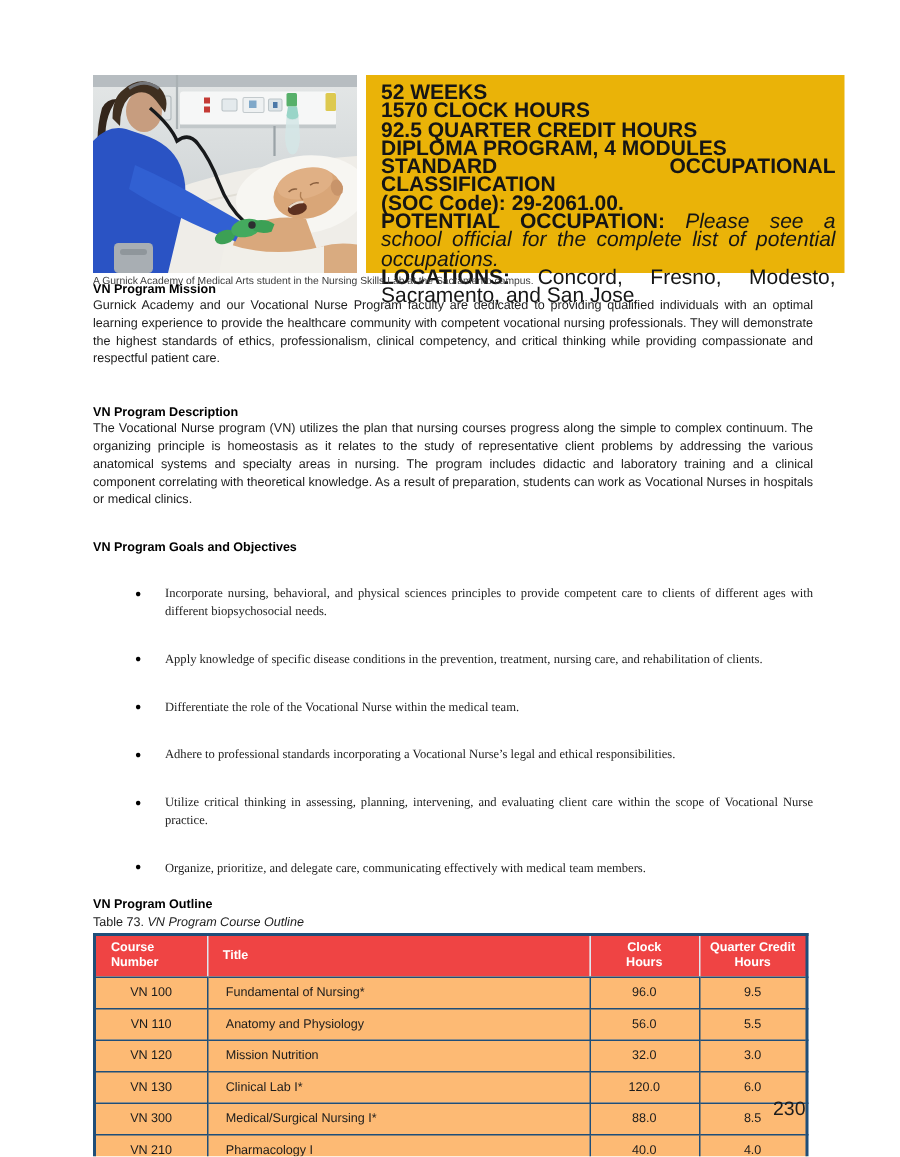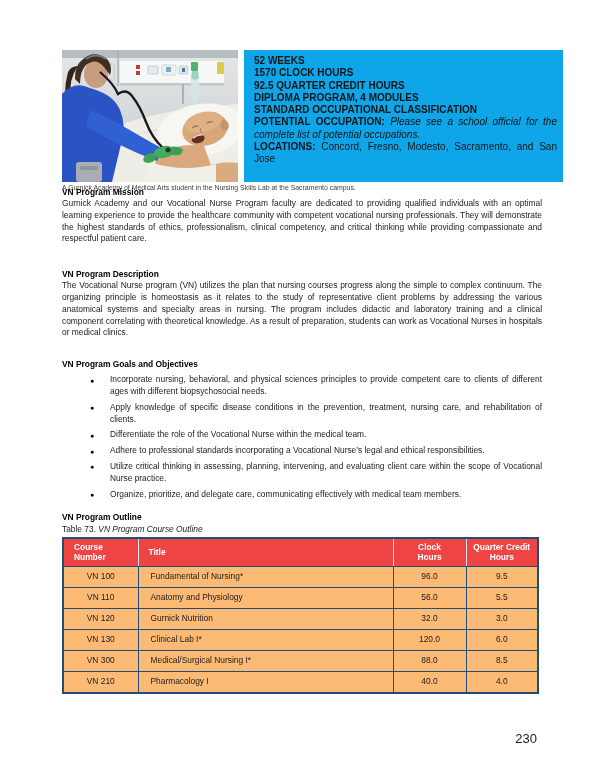--- a/index.html
+++ b/index.html
@@ -5,36 +5,36 @@
   html,body{margin:0;padding:0;background:#ffffff;}
   .page{
     position:relative;width:600px;height:771px;background:#ffffff;overflow:hidden;
     font-family:"Liberation Sans","DejaVu Sans",sans-serif;color:#1c1c1c;
   }
   
   .hero{position:absolute;left:62px;top:50px;width:501px;height:132px;}
   .photo{position:absolute;left:0;top:0;width:176px;height:132px;overflow:hidden;background:#d5dadb;}
   .photo svg{display:block;width:100%;height:100%;}
   .infopanel{
-    position:absolute;left:182px;top:0;width:319px;height:132px;background:#0ea5e9;
+    position:absolute;left:182px;top:0;width:319px;height:132px;background:#eab308;
     box-sizing:border-box;padding:5px 6px 0 10px;
-    font-size:10px;line-height:12.3px;text-align:justify;color:#151515;
+    font-size:14px;line-height:12.3px;text-align:justify;color:#151515;
   }
   .b{font-weight:bold;}
   .it{font-style:italic;}
   .caption{position:absolute;left:62px;top:184px;width:480px;font-size:6.9px;line-height:8px;color:#3d3d3d;}
   
   .flow{position:absolute;left:62px;top:186px;width:480px;font-size:8.4px;line-height:11.8px;}
   .h{font-weight:bold;line-height:12px;color:#000;}
   .para{text-align:justify;margin:0;}
   .mt-desc{margin-top:23px;}
   .mt-goals{margin-top:19px;}
   .mt-outline{margin-top:11px;}
   ul.goals{margin:0;padding:0;list-style:none;}
-  ul.goals li{position:relative;padding-left:48px;text-align:justify;margin-top:4px;}
+  ul.goals li{position:relative;padding-left:48px;text-align:justify;margin-top:20px;font-family:Liberation Serif, serif;}
   ul.goals .blt{position:absolute;left:28px;top:0.5px;font-size:7px;color:#000;}
   .tbl-label{line-height:12px;}
   
   table.course{border-collapse:collapse;width:475px;table-layout:fixed;margin-top:2px;
     border:2px solid #1f4e79;}
   table.course th{
     background:#ef4444;color:#ffffff;font-size:8.4px;font-weight:bold;height:27px;
     vertical-align:middle;padding:0;border-left:1px solid #dfe6ee;border-bottom:1px solid #1f4e79;
   }
   table.course th:first-child{border-left:none;}
@@ -123,20 +123,21 @@
         </g>
       </svg>
     </div>
 
     <div class="infopanel">
       <div class="b">52 WEEKS</div>
       <div class="b">1570 CLOCK HOURS</div>
       <div class="b">92.5 QUARTER CREDIT HOURS</div>
       <div class="b">DIPLOMA PROGRAM, 4 MODULES</div>
       <div class="b">STANDARD OCCUPATIONAL CLASSIFICATION</div>
+      <div class="b">(SOC Code): 29-2061.00.</div>
       <div><span class="b">POTENTIAL OCCUPATION: </span><span class="it">Please see a school official for the complete list of potential occupations.</span></div>
       <div><span class="b">LOCATIONS: </span><span>Concord, Fresno, Modesto, Sacramento, and San Jose</span></div>
     </div>
   </div>
 
   <div class="caption">A Gurnick Academy of Medical Arts student in the Nursing Skills Lab at the Sacramento campus.</div>
 
   <div class="flow">
 
     <div class="h">VN Program Mission</div>
@@ -181,21 +182,21 @@
           <td class="ac">9.5</td>
         </tr>
         <tr>
           <td class="ac">VN 110</td>
           <td class="al">Anatomy and Physiology</td>
           <td class="ac">56.0</td>
           <td class="ac">5.5</td>
         </tr>
         <tr>
           <td class="ac">VN 120</td>
-          <td class="al">Gurnick Nutrition</td>
+          <td class="al">Mission Nutrition</td>
           <td class="ac">32.0</td>
           <td class="ac">3.0</td>
         </tr>
         <tr>
           <td class="ac">VN 130</td>
           <td class="al">Clinical Lab I*</td>
           <td class="ac">120.0</td>
           <td class="ac">6.0</td>
         </tr>
         <tr>

